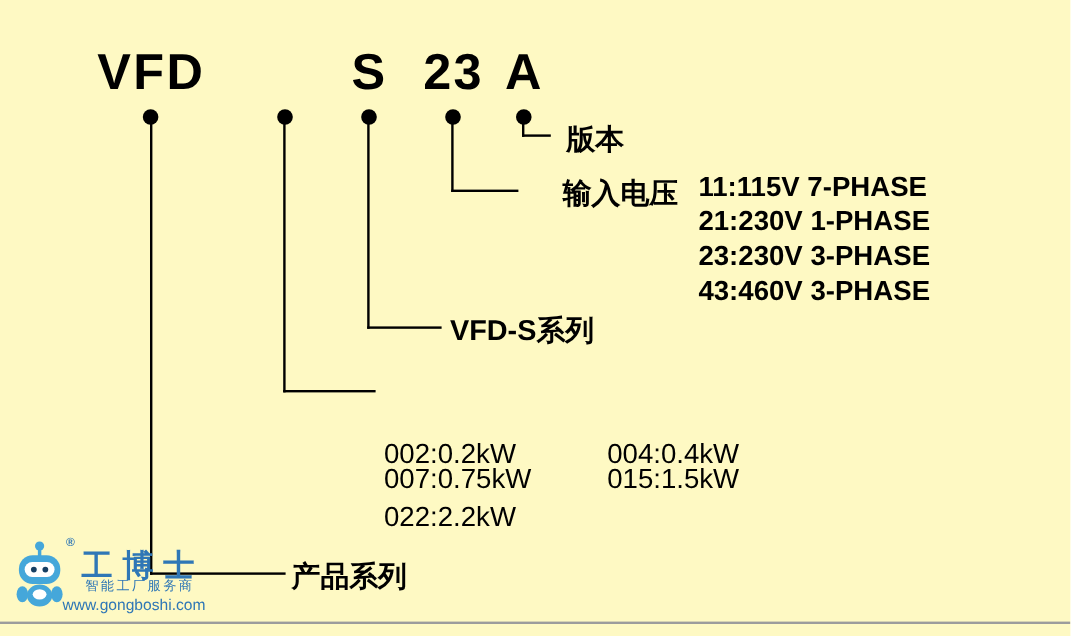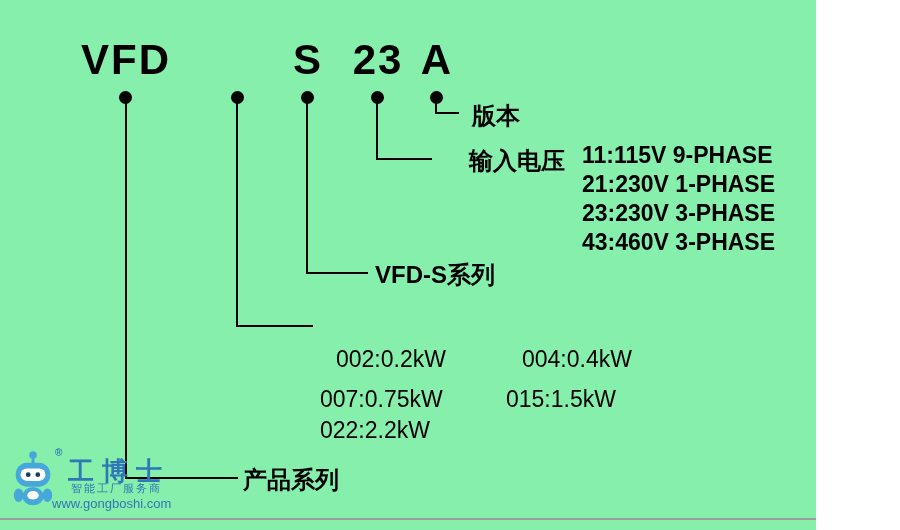--- a/index.html
+++ b/index.html
@@ -3,22 +3,22 @@
 <meta charset="utf-8">
 <style>
   * { margin: 0; padding: 0; box-sizing: border-box; }
   html, body { background: #ffffff; }
   body {
     font-family: "Liberation Sans", "DejaVu Sans", sans-serif;
     width: 900px; height: 530px;
   }
   .canvas {
     position: relative;
-    width: 816px; height: 530px;
-    background: #86efac;
+    width: 892px; height: 530px;
+    background: #fef9c3;
     overflow: hidden;
   }
   
   .seg {
     position: absolute;
     top: 36px;
     transform: translateX(-50%);
     font-size: 42px;
     font-weight: 700;
     color: #000;
@@ -122,27 +122,27 @@
 
   <div class="vline" style="left:125px; top:98px; height:381px;"></div>
   <div class="hline" style="left:125px; top:477px; width:113px;"></div>
 
   <div class="callout" style="left:472px; top:100px;">版本</div>
   <div class="callout" style="left:437px; top:145px;margin-left:32px;">输入电压</div>
   <div class="callout" style="left:375px; top:259px;">VFD-S系列</div>
   <div class="callout" style="left:243px; top:464px;">产品系列</div>
 
   <div class="optlist">
-    <div>11:115V 9-PHASE</div>
+    <div>11:115V 7-PHASE</div>
     <div>21:230V 1-PHASE</div>
     <div>23:230V 3-PHASE</div>
     <div>43:460V 3-PHASE</div>
   </div>
 
-  <div class="motor-row" style="top:346px;margin-left:16px;">
+  <div class="motor-row" style="top:365px;">
     <span>002:0.2kW</span>
     <span class="motor-cell-2">004:0.4kW</span>
   </div>
   <div class="motor-row" style="top:386px;">
     <span>007:0.75kW</span>
     <span class="motor-cell-2">015:1.5kW</span>
   </div>
   <div class="motor-row" style="top:417px;">
     <span>022:2.2kW</span>
   </div>

